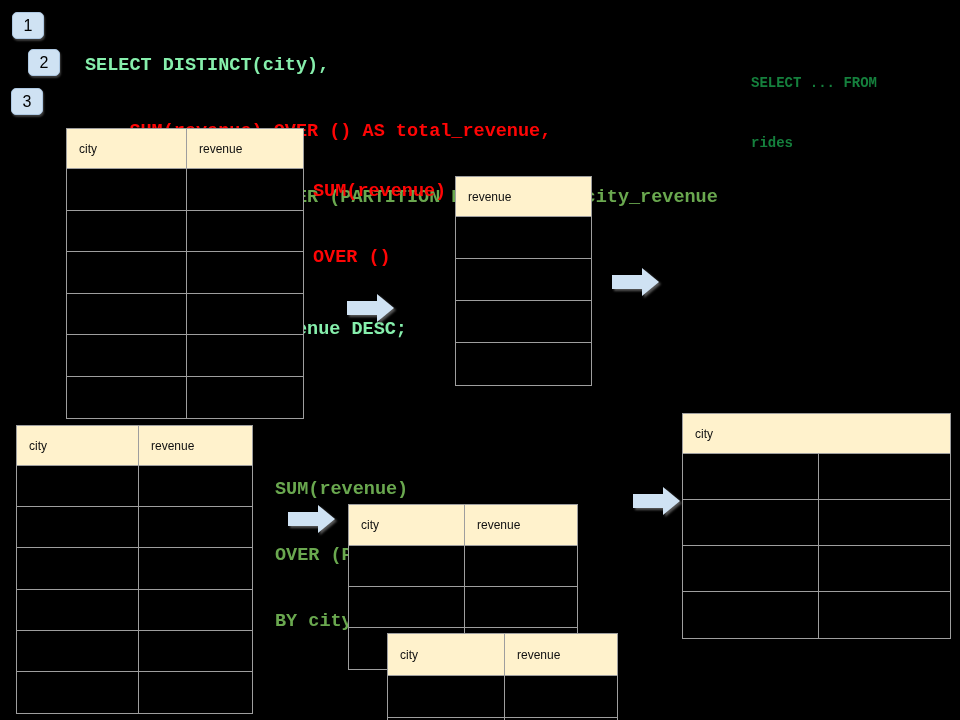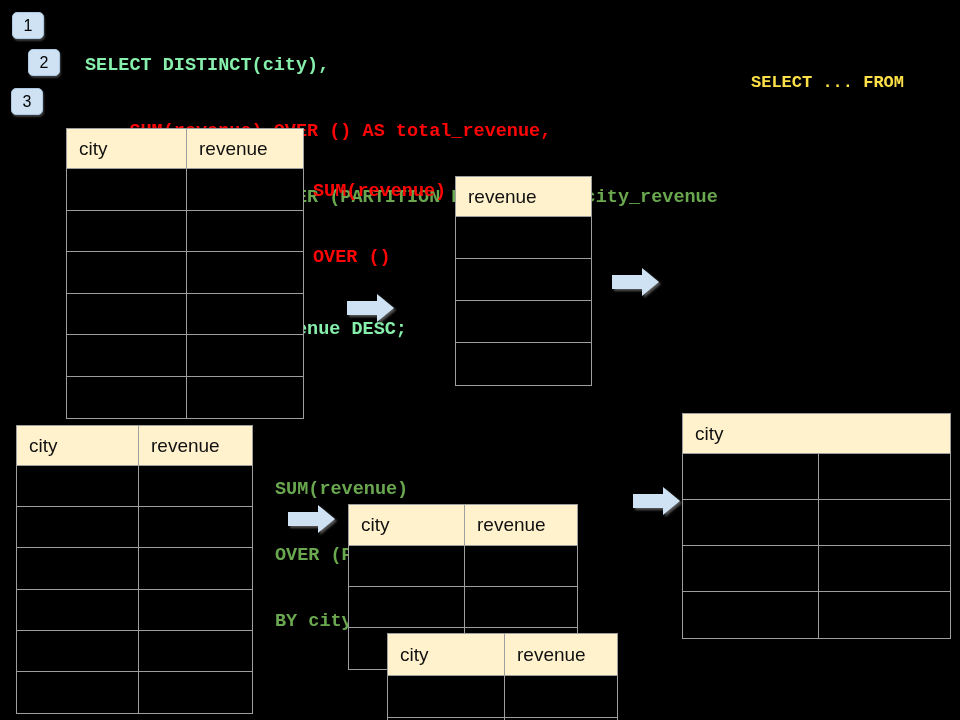--- a/index.html
+++ b/index.html
@@ -6,37 +6,37 @@
   #canvas{position:relative;width:960px;height:720px;background:#000;overflow:hidden;
           font-family:"Liberation Sans",sans-serif;}
 
   
   .codeblock{position:absolute;white-space:pre;font-family:"Liberation Mono",monospace;
              font-weight:700;font-size:18.5px;line-height:22px;}
   #sql-code{left:85px;top:11px;}
   .ln-purple{color:#86efac;}
   .ln-red{color:#ff0505;}
   .ln-green{color:#6aa84f;}
-  #side-note{left:751px;top:33px;font-size:17px;line-height:20px;color:#fde047;}
+  #side-note{left:751px;top:33px;font-size:14px;line-height:20px;color:#15803d;}
   #note-total{left:313px;top:137px;color:#ff0505;}
   #note-partition{left:275px;top:435px;color:#6aa84f;}
 
   
   .badge{position:absolute;width:30px;height:25px;background:#cfe2f3;border:1px solid #aec8e2;
          border-radius:5px;display:flex;align-items:center;justify-content:center;
          font-size:16px;color:#000;box-shadow:1px 2px 2px rgba(90,90,90,.65);}
   #badge1{left:12px;top:12px;}
   #badge2{left:28px;top:49px;}
   #badge3{left:11px;top:88px;}
 
   
   .tbl{position:absolute;border:1px solid #9e9e9e;background:#000;box-sizing:border-box;}
   .thead{display:flex;height:var(--hh);}
   .hcell{background:#fff2cc;border-bottom:1px solid #9e9e9e;box-sizing:border-box;
-         display:flex;align-items:center;padding-left:12px;font-size:19px;color:#111;}
+         display:flex;align-items:center;padding-left:12px;font-size:12px;color:#111;}
   .hcell:first-child{width:var(--c1);flex:0 0 auto;}
   .hcell:last-child{flex:1 1 auto;text-align:right;}
   .hcell + .hcell{border-left:1px solid #9e9e9e;}
   .trow{display:flex;height:var(--rh);box-sizing:border-box;}
   .trow:not(:last-child){border-bottom:1px solid #9e9e9e;}
   .tcell{box-sizing:border-box;}
   .tcell:first-child{width:var(--c1);flex:0 0 auto;}
   .tcell:last-child{flex:1 1 auto;}
   .tcell + .tcell{border-left:1px solid #9e9e9e;}
 
@@ -71,20 +71,21 @@
   <div class="codeblock" id="sql-code">
     <div class="ln-purple">SELECT DISTINCT(city),</div>
     <div class="ln-red">    SUM(revenue) OVER () AS total_revenue,</div>
     <div class="ln-green">    SUM(revenue) OVER (PARTITION BY city) as city_revenue</div>
     <div class="ln-purple">  FROM rides</div>
     <div class="ln-purple">  ORDER by city_revenue DESC;</div>
   </div>
 
   <div class="codeblock" id="side-note">
     <div>SELECT ... FROM</div>
+    <div>rides</div>
   </div>
 
   <div class="codeblock" id="note-total">
     <div>SUM(revenue)</div>
     <div>OVER ()</div>
   </div>
 
   <div class="codeblock" id="note-partition">
     <div>SUM(revenue)</div>
     <div>OVER (PARTITION</div>

